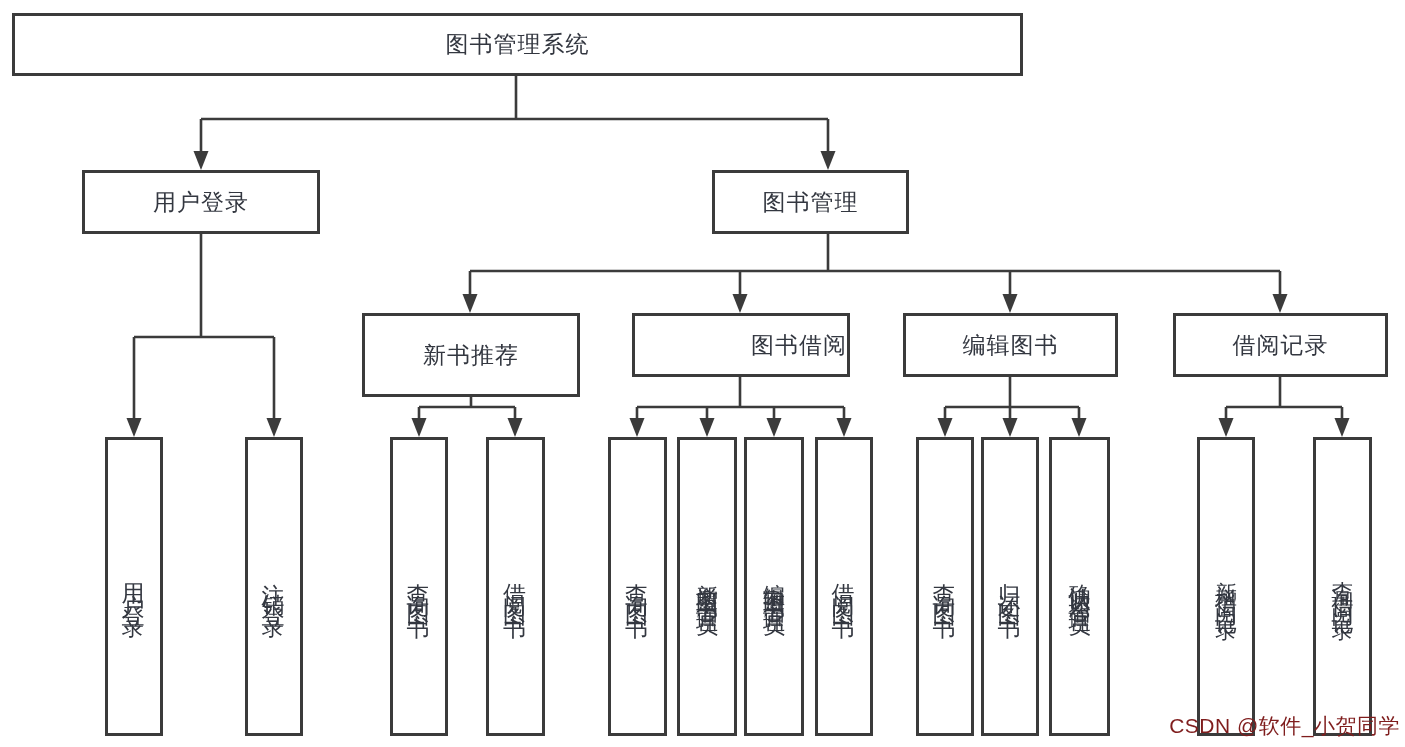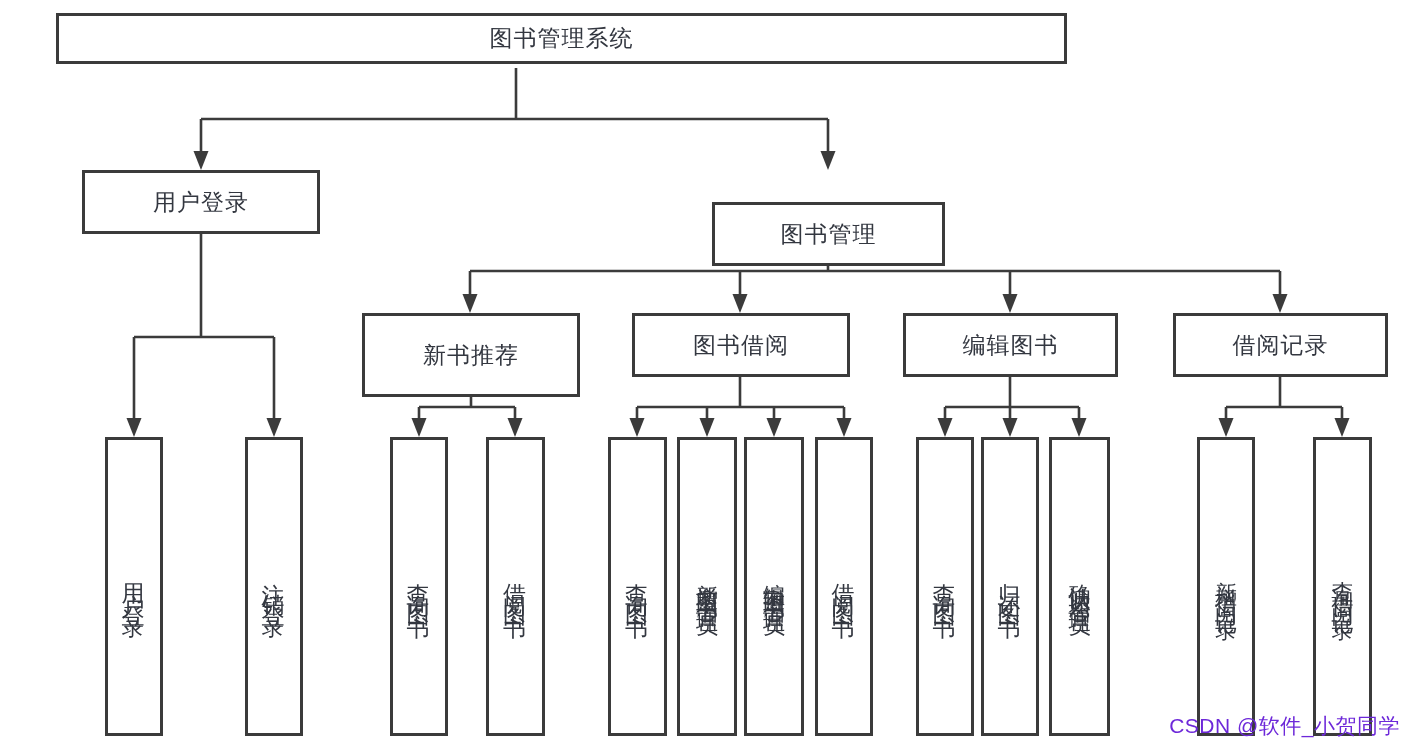--- a/index.html
+++ b/index.html
@@ -28,21 +28,21 @@
     text-orientation:mixed;
     font-size:23px;
     letter-spacing:11px;
     white-space:nowrap;
   }
   .v-box.med span{font-size:22px;letter-spacing:8px;}
   .v-box.tight span{font-size:22px;letter-spacing:4.5px;}
   #watermark{
     position:absolute;
     right:5px;bottom:7px;
-    color:#6d28d9;
+    color:#7f1d1d;
     font-size:21px;
     letter-spacing:0.5px;
     z-index:5;
     white-space:nowrap;
   }
 </style>
 </head>
 <body>
 
 <div id="canvas">
@@ -73,35 +73,35 @@
     <use href="#arr" x="707" y="437"></use>
     <use href="#arr" x="774" y="437"></use>
     <use href="#arr" x="844" y="437"></use>
     <use href="#arr" x="945" y="437"></use>
     <use href="#arr" x="1010" y="437"></use>
     <use href="#arr" x="1079" y="437"></use>
     <use href="#arr" x="1226" y="437"></use>
     <use href="#arr" x="1342" y="437"></use>
   </svg>
 
-  <div class="box" style="left:12px;top:13px;width:1011px;height:51px;margin-left:44px;">
+  <div class="box" style="left:12px;top:13px;width:1011px;height:63px;">
     <span class="h-label">图书管理系统</span>
   </div>
 
   <div class="box" style="left:82px;top:170px;width:238px;height:64px;">
     <span class="h-label">用户登录</span>
   </div>
-  <div class="box" style="left:712px;top:170px;width:233px;height:64px;margin-top:32px;">
+  <div class="box" style="left:712px;top:170px;width:197px;height:64px;">
     <span class="h-label">图书管理</span>
   </div>
 
   <div class="box" style="left:362px;top:313px;width:218px;height:84px;">
     <span class="h-label">新书推荐</span>
   </div>
-  <div class="box" style="left:632px;top:313px;width:218px;height:64px;">
+  <div class="box" style="left:632px;top:313px;width:218px;height:64px;justify-content:flex-end;">
     <span class="h-label">图书借阅</span>
   </div>
   <div class="box" style="left:903px;top:313px;width:215px;height:64px;">
     <span class="h-label">编辑图书</span>
   </div>
   <div class="box" style="left:1173px;top:313px;width:215px;height:64px;">
     <span class="h-label">借阅记录</span>
   </div>
 
   <div class="box v-box" style="left:105px;top:437px;width:58px;height:299px;">

